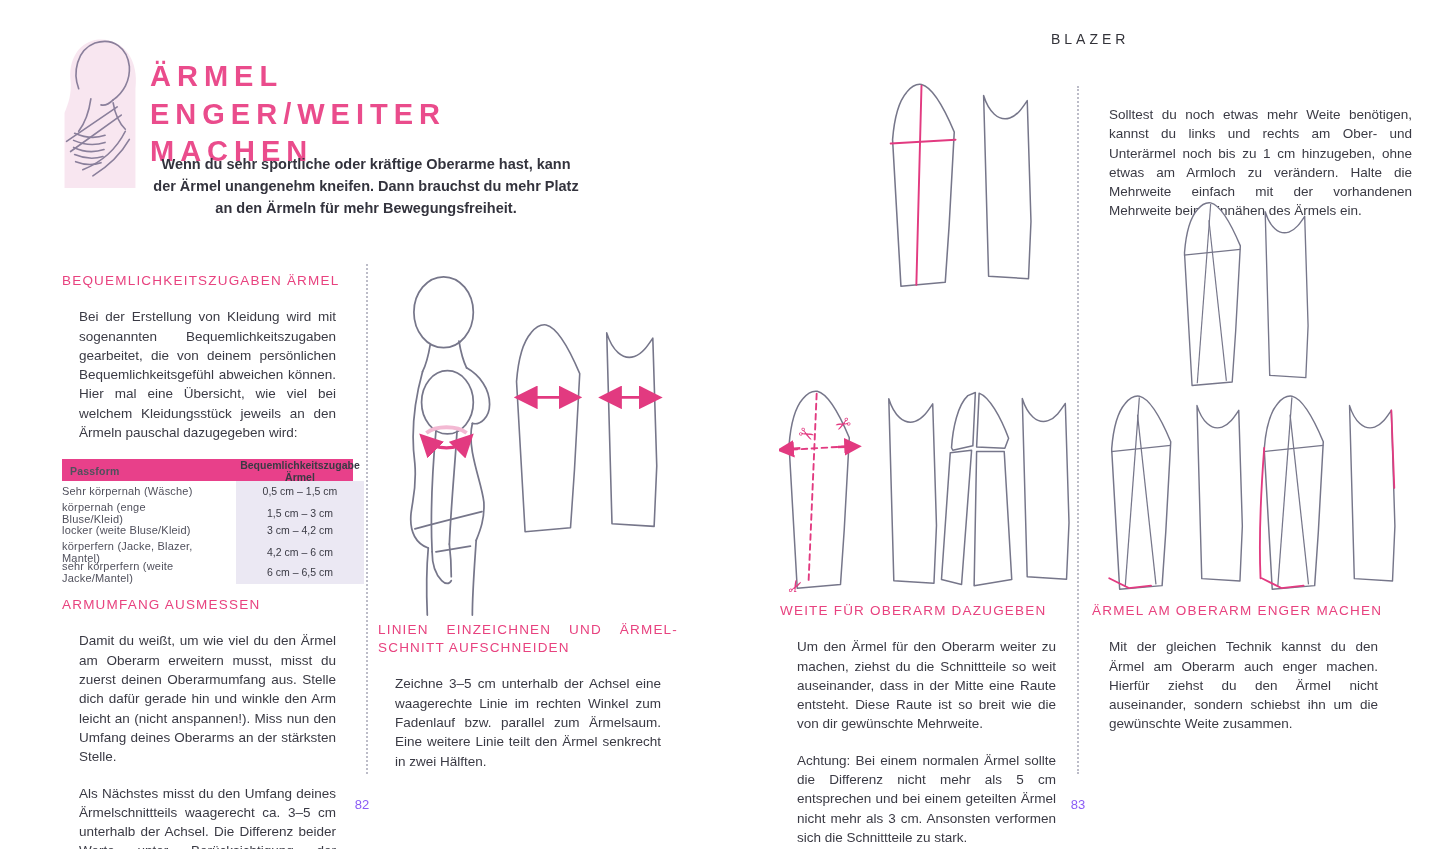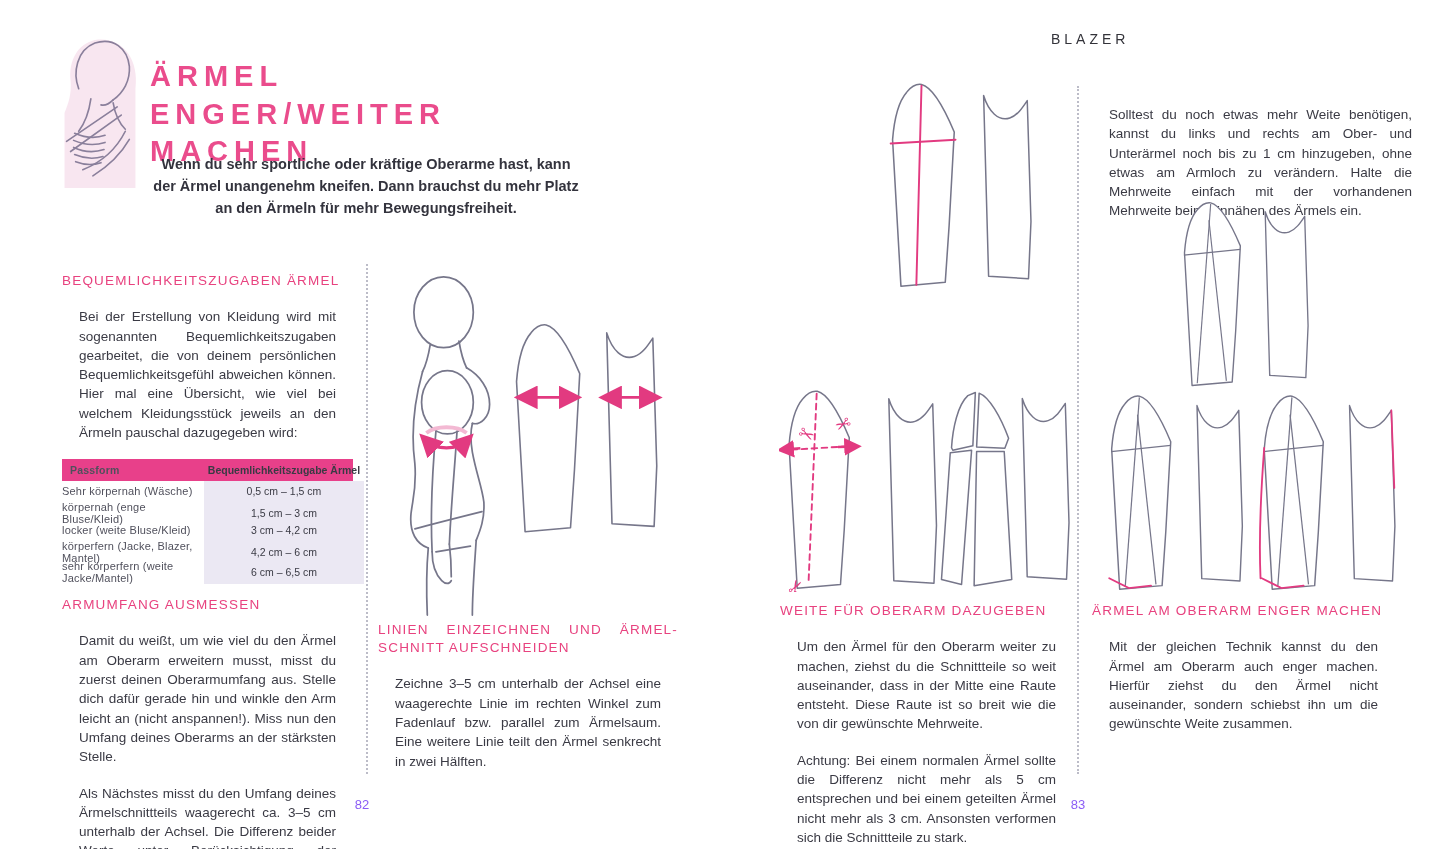--- a/index.html
+++ b/index.html
@@ -18,21 +18,21 @@
   .running-header{font-size:14px;letter-spacing:4px;color:#33333a;font-weight:normal;}
   .page-num{font-size:13px;color:#8b5cf6;text-align:center;width:40px;}
   
   .ctable{width:291px;margin-top:12px;}
   .trow{display:grid;grid-template-columns:45% 55%;align-items:center;gap:11px;}
   .thead{background:#e8408a;color:#ffffff;height:22px;}
   .thead .tc1{font-size:10.5px;font-weight:bold;padding-left:8px;}
   .thead .tc2{font-size:10.5px;font-weight:bold;text-align:center;}
   .tbody .trow{height:19.6px;}
   .tc1{font-size:11px;color:#50505c;letter-spacing:.2px;}
-  .tc2{font-size:10.5px;text-align:center;color:#3a3a44;align-self:stretch;display:flex;align-items:center;justify-content:center;background:#ebe8f3;}
+  .tc2{font-size:10.5px;text-align:center;color:#3a3a44;align-self:stretch;display:flex;align-items:center;justify-content:center;background:#ebe8f3;margin-left:32px;}
   
   .dots{width:0;border-left:2px dotted #bcbcc8;}
   
   .defs{position:absolute;width:0;height:0;overflow:hidden;}
   .outl{fill:#ffffff;stroke:#76768a;stroke-width:2.4;stroke-linejoin:round;stroke-linecap:round;}
   .iline{fill:none;stroke:#76768a;stroke-width:2;}
   .fig{fill:none;stroke:#76768a;stroke-width:1.8;stroke-linecap:round;}
   .pline{fill:none;stroke:#e23a80;stroke-width:3;stroke-linecap:round;}
   .pdash{fill:none;stroke:#e23a80;stroke-width:3;stroke-dasharray:9 7;stroke-linecap:round;}
   .parrow{stroke:#e23a80;stroke-width:4;}

